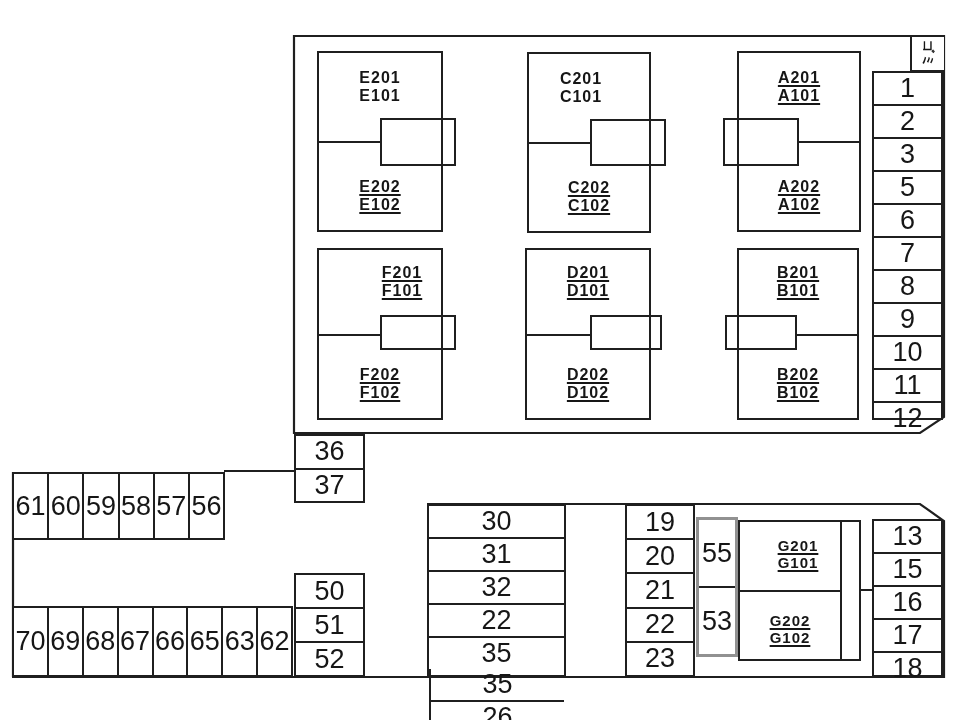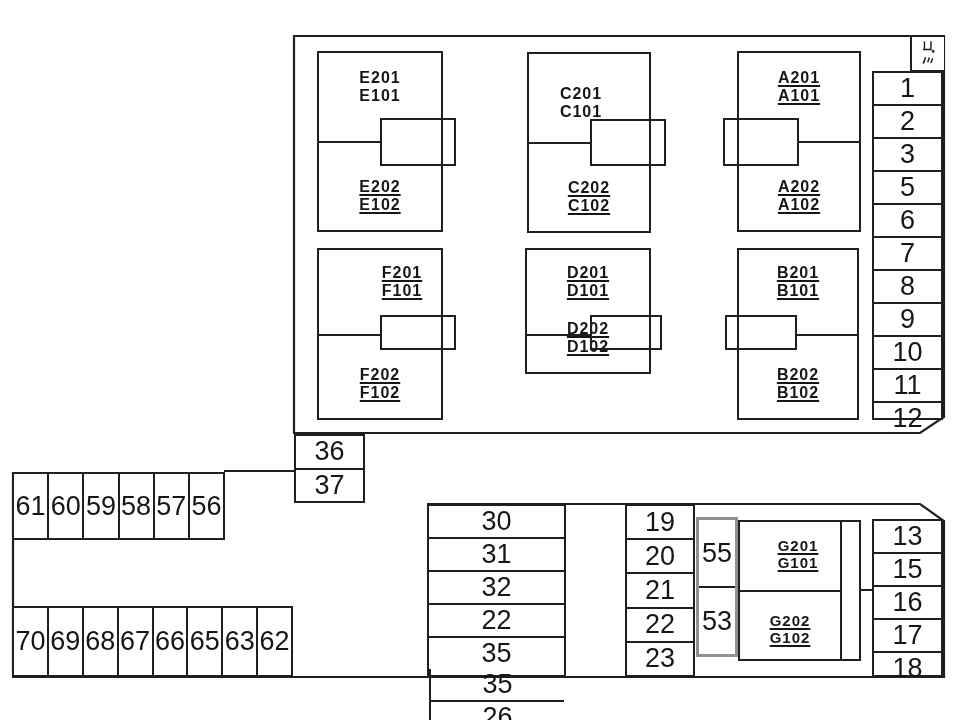--- a/index.html
+++ b/index.html
@@ -84,21 +84,21 @@
     </div>
     <div class="blabel" style="bottom:16px;left:0;right:0;">
       <span class="u">E202</span>
         <span class="u">E102</span>
     </div>
   </div>
   <div class="prot" style="left:380px;top:118px;width:76px;height:48px;"></div>
 
   <div class="bldg" style="left:527px;top:52px;width:124px;height:181px;">
     <div class="divider" style="top:88px;left:0;width:61px;"></div>
-    <div class="blabel" style="top:16px;left:0;right:16px;margin-top:15px;">
+    <div class="blabel" style="top:16px;left:0;right:16px;">
       <span>C201</span>
         <span>C101</span>
     </div>
     <div class="blabel" style="bottom:16px;left:0;right:0;">
       <span class="u">C202</span>
         <span class="u">C102</span>
     </div>
   </div>
   <div class="prot" style="left:590px;top:119px;width:76px;height:47px;"></div>
 
@@ -121,21 +121,21 @@
       <span class="u">F201</span>
         <span class="u">F101</span>
     </div>
     <div class="blabel" style="bottom:16px;left:0;right:0;">
       <span class="u">F202</span>
         <span class="u">F102</span>
     </div>
   </div>
   <div class="prot" style="left:380px;top:315px;width:76px;height:35px;"></div>
 
-  <div class="bldg" style="left:525px;top:248px;width:126px;height:126px;">
+  <div class="bldg" style="left:525px;top:248px;width:126px;height:172px;">
     <div class="divider" style="top:84px;left:0;width:63px;"></div>
     <div class="blabel" style="top:14px;left:0;right:0;">
       <span class="u">D201</span>
         <span class="u">D101</span>
     </div>
     <div class="blabel" style="bottom:16px;left:0;right:0;">
       <span class="u">D202</span>
         <span class="u">D102</span>
     </div>
   </div>
@@ -172,20 +172,25 @@
     <div class="num">70</div>
     <div class="num">69</div>
     <div class="num">68</div>
     <div class="num">67</div>
     <div class="num">66</div>
     <div class="num">65</div>
     <div class="num">63</div>
     <div class="num">62</div>
   </div>
 
+  <div class="abs vstack" style="left:294px;top:573px;width:71px;height:104px;">
+    <div class="num">50</div>
+    <div class="num">51</div>
+    <div class="num">52</div>
+  </div>
 
   <div class="abs twocol" style="left:427px;top:504px;width:139px;height:173px;">
     <div class="col">
       <div class="num">30</div>
       <div class="num">31</div>
       <div class="num">32</div>
       <div class="num">22</div>
       <div class="num">35</div>
     </div>
     <div class="col">

